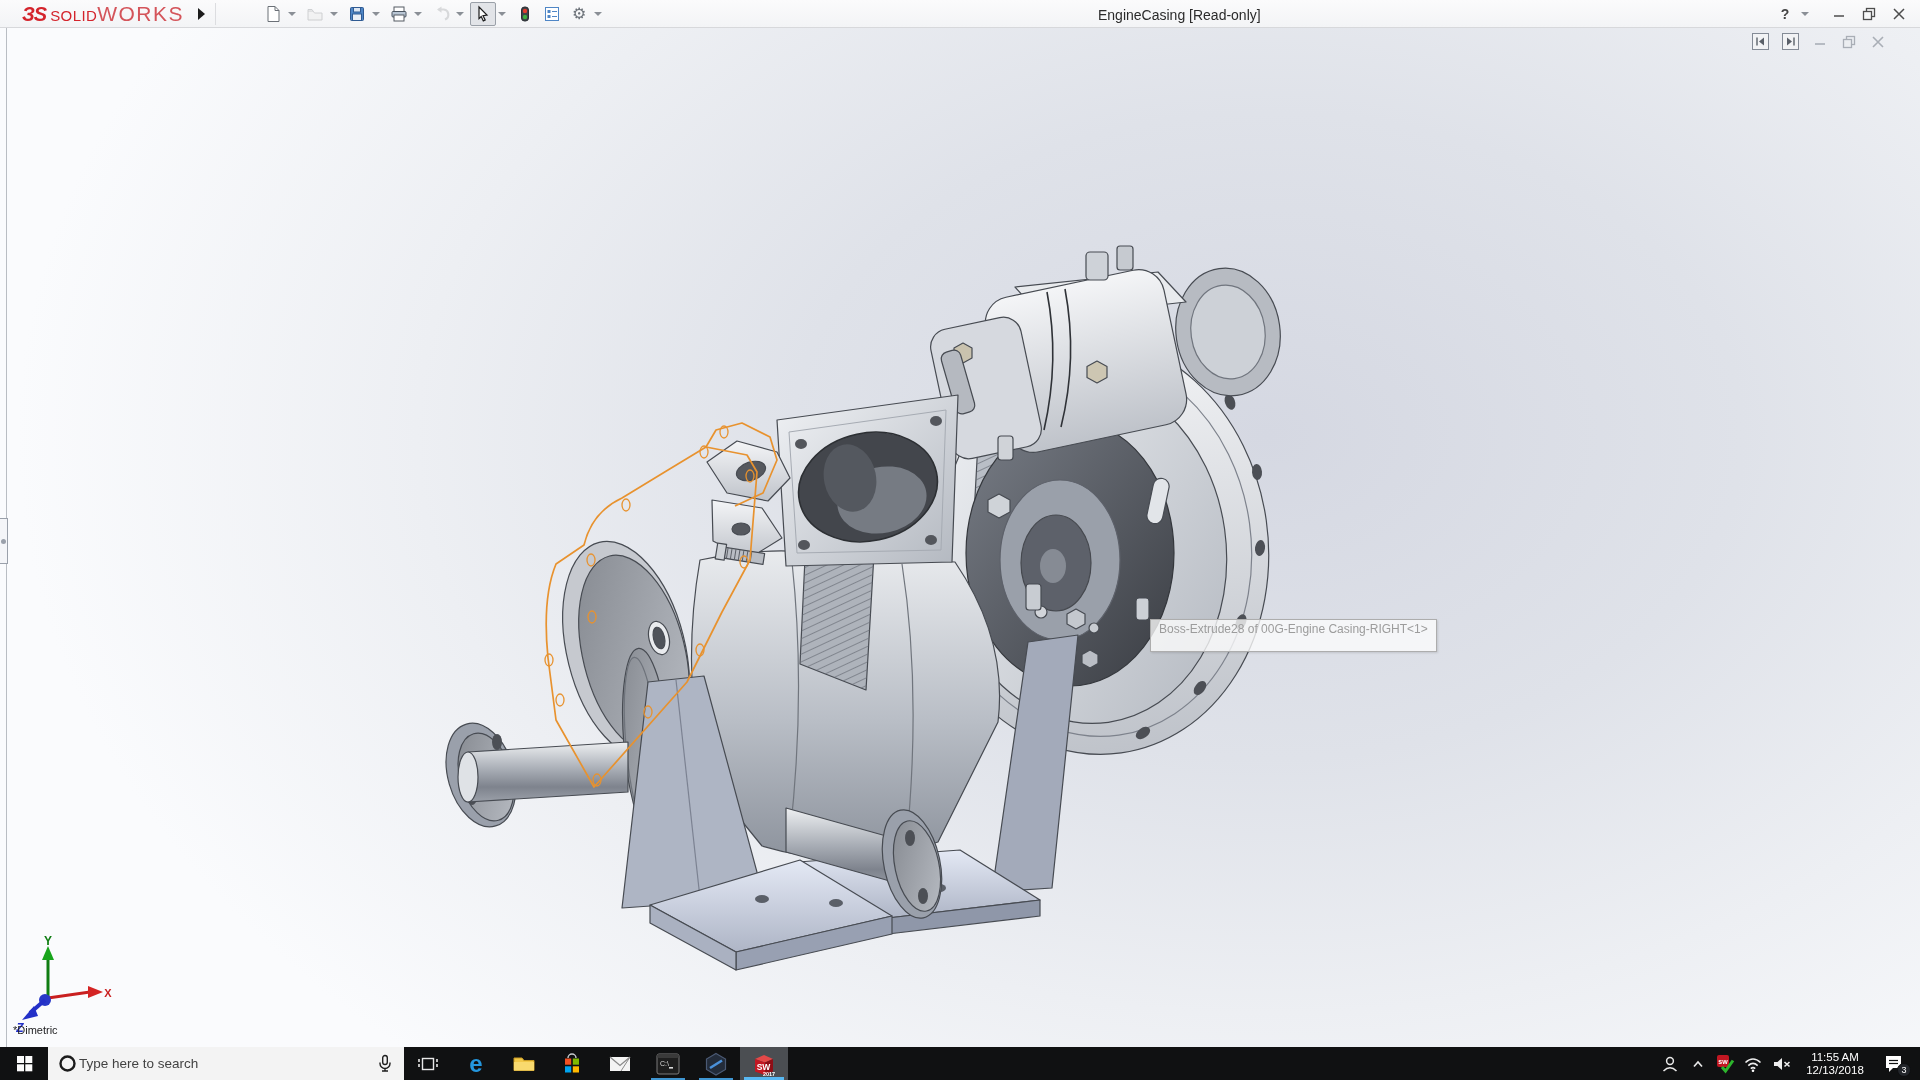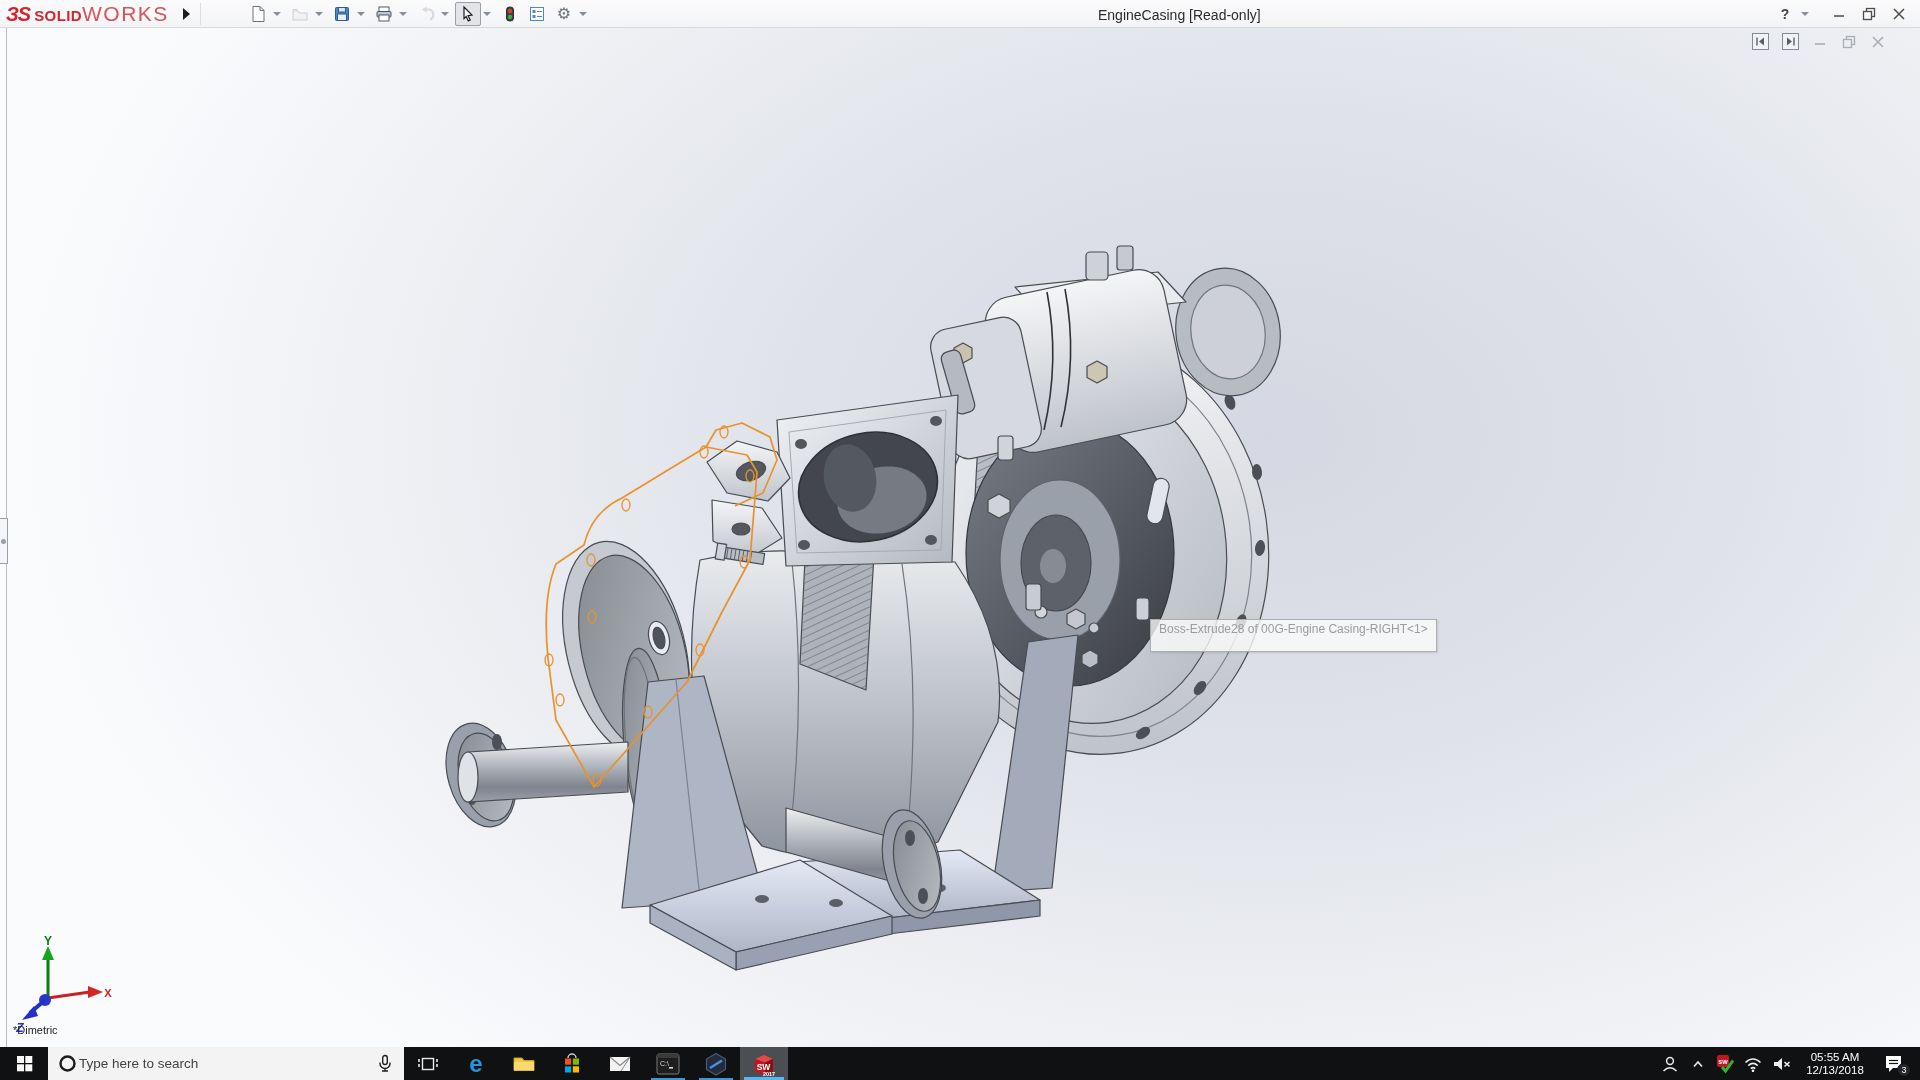--- a/index.html
+++ b/index.html
@@ -4,23 +4,23 @@
 <style>
   html,body{margin:0;padding:0;width:1920px;height:1080px;overflow:hidden;
     font-family:"Liberation Sans",sans-serif;background:#ffffff;}
   *{box-sizing:border-box;}
   svg text{font-family:"Liberation Sans",sans-serif;}
 
   
   #titlebar{position:absolute;left:0;top:0;width:1920px;height:28px;
     background:linear-gradient(#fbfbfc,#f3f4f6);border-bottom:1px solid #d7d8db;
     display:flex;align-items:center;}
-  .brand{display:flex;align-items:baseline;padding-left:6px;cursor:default;}
+  .brand{display:flex;align-items:baseline;padding-left:22px;cursor:default;}
   .brand-mark{color:#d4242c;font-weight:700;font-style:italic;font-size:20px;letter-spacing:-1px;margin-right:4px;}
-  .brand-bold{color:#d4242c;font-weight:700;font-size:15px;letter-spacing:.4px;margin-top:6px;}
+  .brand-bold{color:#d4242c;font-weight:400;font-size:15px;letter-spacing:.4px;margin-top:6px;}
   .brand-light{color:#d4545a;font-weight:400;font-size:21px;letter-spacing:1.5px;}
   .flyout{margin-left:14px;width:0;height:0;border-left:7px solid #1c1c1c;
     border-top:6px solid transparent;border-bottom:6px solid transparent;}
   .tb-sep{width:1px;height:22px;background:#dcdde0;margin:0 14px 0 10px;}
   #maintools{display:flex;align-items:center;gap:1px;margin-left:30px;}
   .tb-btn{height:24px;min-width:26px;display:flex;align-items:center;justify-content:center;border:1px solid transparent;border-radius:2px;}
   .tb-btn.active{background:#e2e4e8;border-color:#9aa0a8;}
   .tb-btn.disabled{opacity:.45;filter:grayscale(60%);}
   .caret{width:0;height:0;border-left:4px solid transparent;border-right:4px solid transparent;
     border-top:4px solid #8a8f96;margin:0 5px 0 1px;}
@@ -510,21 +510,21 @@
       </svg>
     </div>
     <div class="tray-item" style="width:30px">
       <svg width="22" height="20">
         <polygon points="3,8 6.5,8 11,4 11,16 6.5,12 3,12" fill="#ededed"></polygon>
         <path d="M13.5,8 L18.5,12.5 M18.5,8 L13.5,12.5" stroke="#ededed" stroke-width="1.6"></path>
       </svg>
     </div>
     <div class="tray-item" id="tray-clock">
       <div>
-        <div>05:55 AM</div>
+        <div>11:55 AM</div>
         <div>12/13/2018</div>
       </div>
     </div>
     <div class="tray-item" style="width:40px;position:relative">
       <svg width="21" height="21">
         <path d="M3,3 h15 v12 h-8 l-4,4 v-4 h-3 z" fill="#ffffff"></path>
         <line x1="6" y1="7.5" x2="15" y2="7.5" stroke="#101112" stroke-width="1.2"></line>
         <line x1="6" y1="10.5" x2="15" y2="10.5" stroke="#101112" stroke-width="1.2"></line>
       </svg>
       <span class="tray-badge">3</span>

